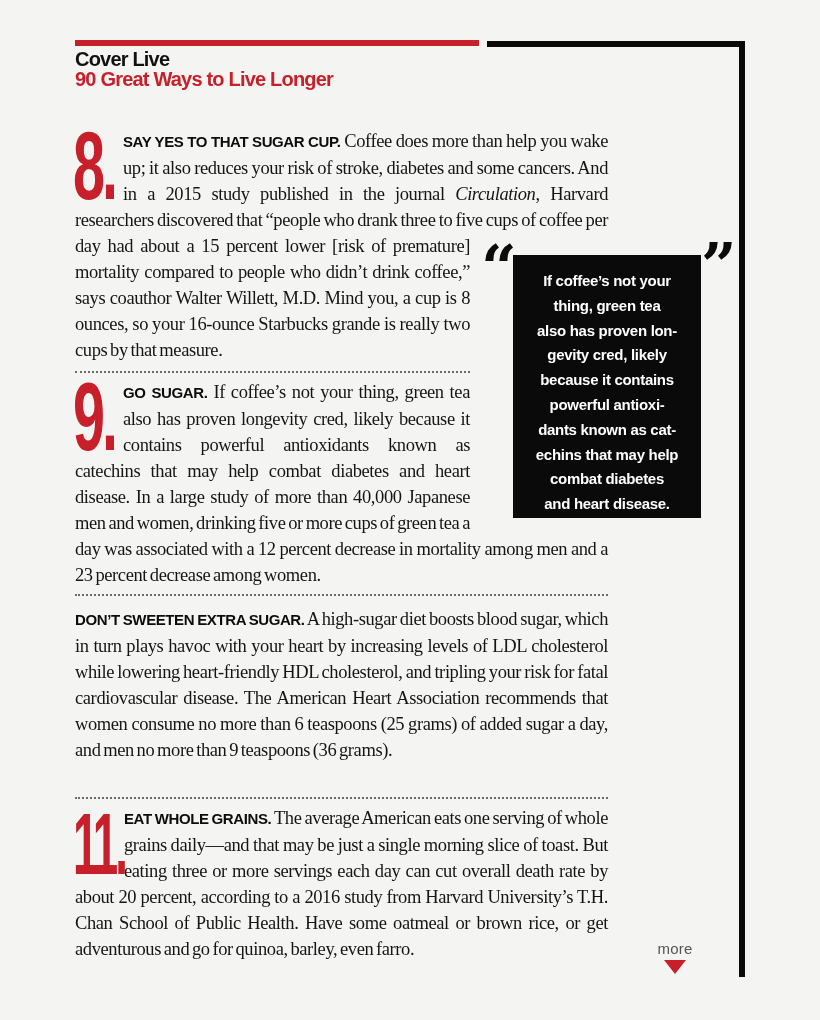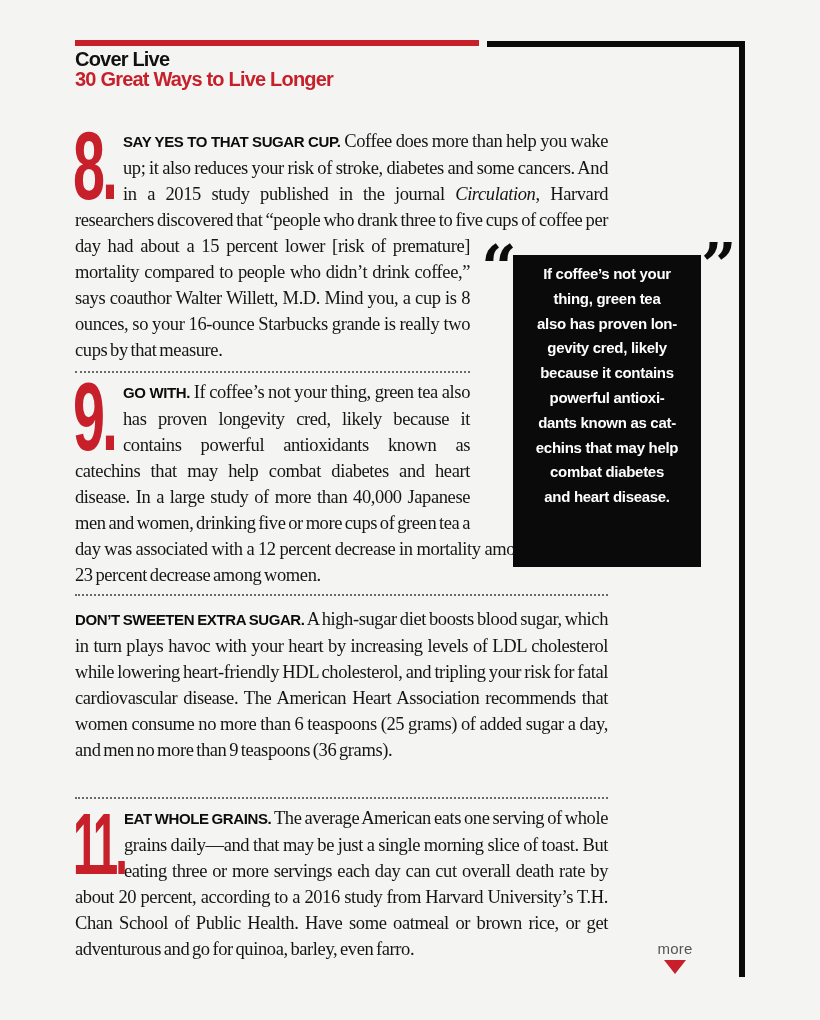--- a/index.html
+++ b/index.html
@@ -67,22 +67,22 @@
   .pq-spacer-9{
     float:right;width:138px;height:157px;
   }
   
   .divider{position:absolute;left:0;height:0;border-top:2px dotted #6a6a6a;}
   .divider-1{top:371px;width:395px;}
   .divider-2{top:594px;width:533px;}
   .divider-3{top:797px;width:533px;}
   
   .pullquote{
-    position:absolute;left:513px;top:255px;width:188px;height:312px;
-    background:var(--box);box-sizing:border-box;padding:7px 7px;
+    position:absolute;left:513px;top:255px;width:188px;height:263px;
+    background:var(--box);box-sizing:border-box;padding:14px 7px;
     overflow:hidden;
   }
   .pullquote-text{
     font-family:"Liberation Sans", sans-serif;font-weight:700;
     color:#ffffff;font-size:15px;line-height:24.8px;letter-spacing:-0.3px;
     text-align:center;white-space:pre-line;
   }
   .quote-mark{
     position:absolute;
     font-family:"DejaVu Serif", serif;font-weight:700;color:#0c0c0c;
@@ -103,41 +103,41 @@
   }
   i{}
 </style>
 </head>
 <body>
 
 <div class="rule-red"></div>
 <div class="rule-black"></div>
 <div class="vline"></div>
 <div class="kicker">Cover Live</div>
-<div class="title">30 Great Ways to Live Longer</div>
+<div class="title">90 Great Ways to Live Longer</div>
 
 <div class="article">
 
   <section class="tip tip-8">
     <span class="pq-spacer-8"></span>
     <span class="num n8">
         <span class="numglyph">8.</span>
       </span>
     <p><b class="leadin">SAY YES TO THAT SUGAR CUP.</b>
       <span>Coffee does more than help you wake up; it also reduces your risk of stroke, diabetes and some cancers. And in a 2015 study published in the journal </span><i>Circulation</i><span>, Harvard researchers discovered that “people who drank three to five cups of coffee per day had about a 15 percent lower [risk of premature] mortality compared to people who didn’t drink coffee,” says coauthor Walter Willett, M.D. Mind you, a cup is 8 ounces, so your 16-ounce Starbucks grande is really two cups by that measure.</span></p>
   </section>
 
   <div class="divider divider-1"></div>
 
   <section class="tip tip-9">
     <span class="pq-spacer-9"></span>
     <span class="num n9">
         <span class="numglyph">9.</span>
       </span>
-    <p><b class="leadin">GO WITH.</b>
+    <p><b class="leadin">GO SUGAR.</b>
       <span>If coffee’s not your thing, green tea also has proven longevity cred, likely because it contains powerful antioxidants known as catechins that may help combat diabetes and heart disease. In a large study of more than 40,000 Japanese men and women, drinking five or more cups of green tea a day was associated with a 12 percent decrease in mortality among men and a 23 percent decrease among women.</span></p>
   </section>
 
   <div class="divider divider-2"></div>
 
   <section class="tip tip-10">
     <p><b class="leadin">DON’T SWEETEN EXTRA SUGAR.</b>
       <span>A high-sugar diet boosts blood sugar, which in turn plays havoc with your heart by increasing levels of LDL cholesterol while lowering heart-friendly HDL cholesterol, and tripling your risk for fatal cardiovascular disease. The American Heart Association recommends that women consume no more than 6 teaspoons (25 grams) of added sugar a day, and men no more than 9 teaspoons (36 grams).</span></p>
   </section>
 

